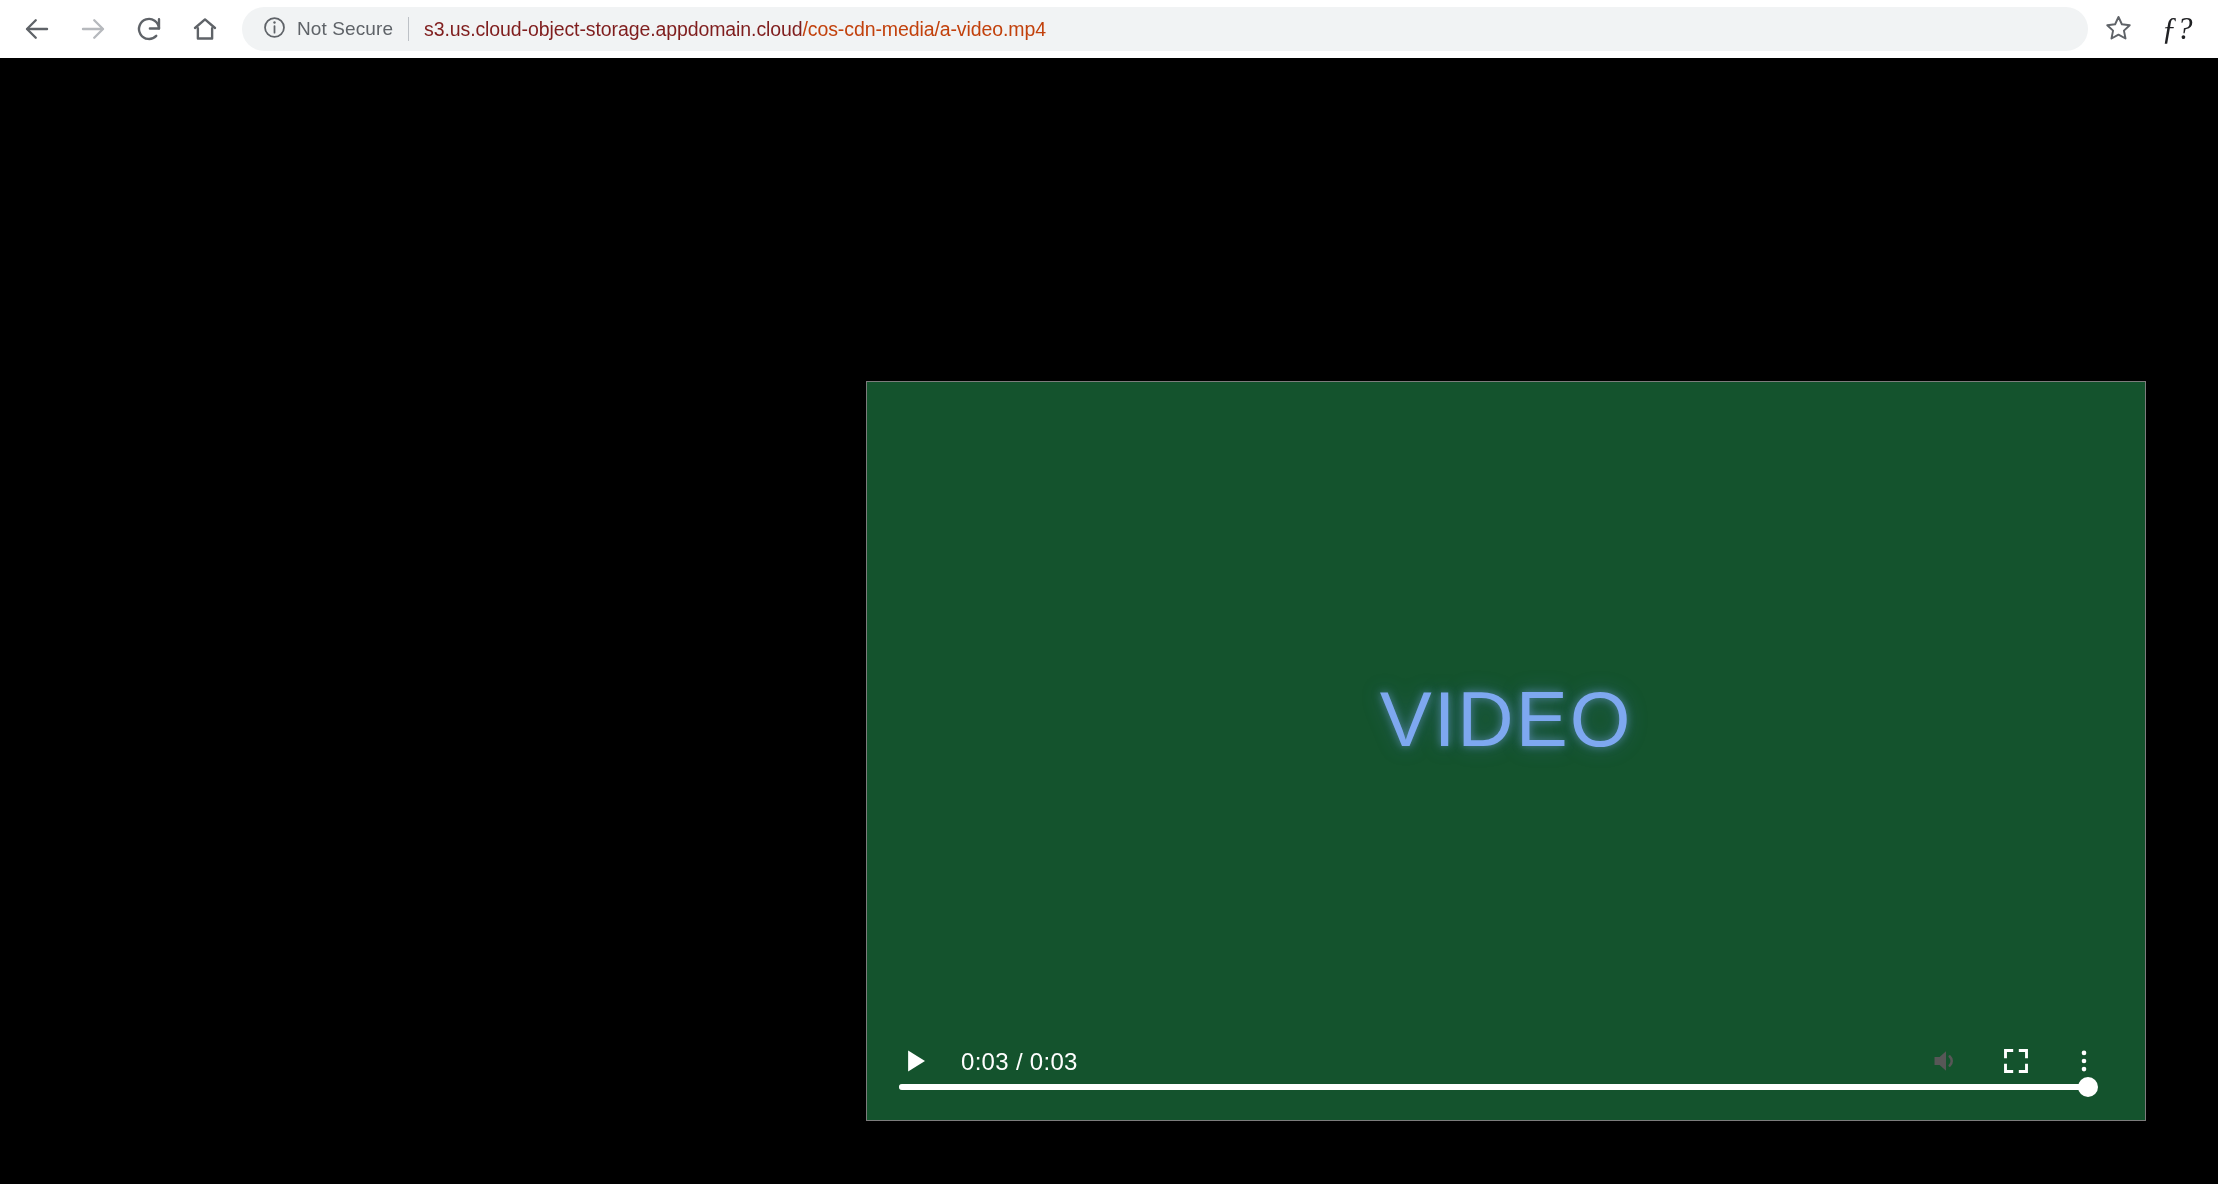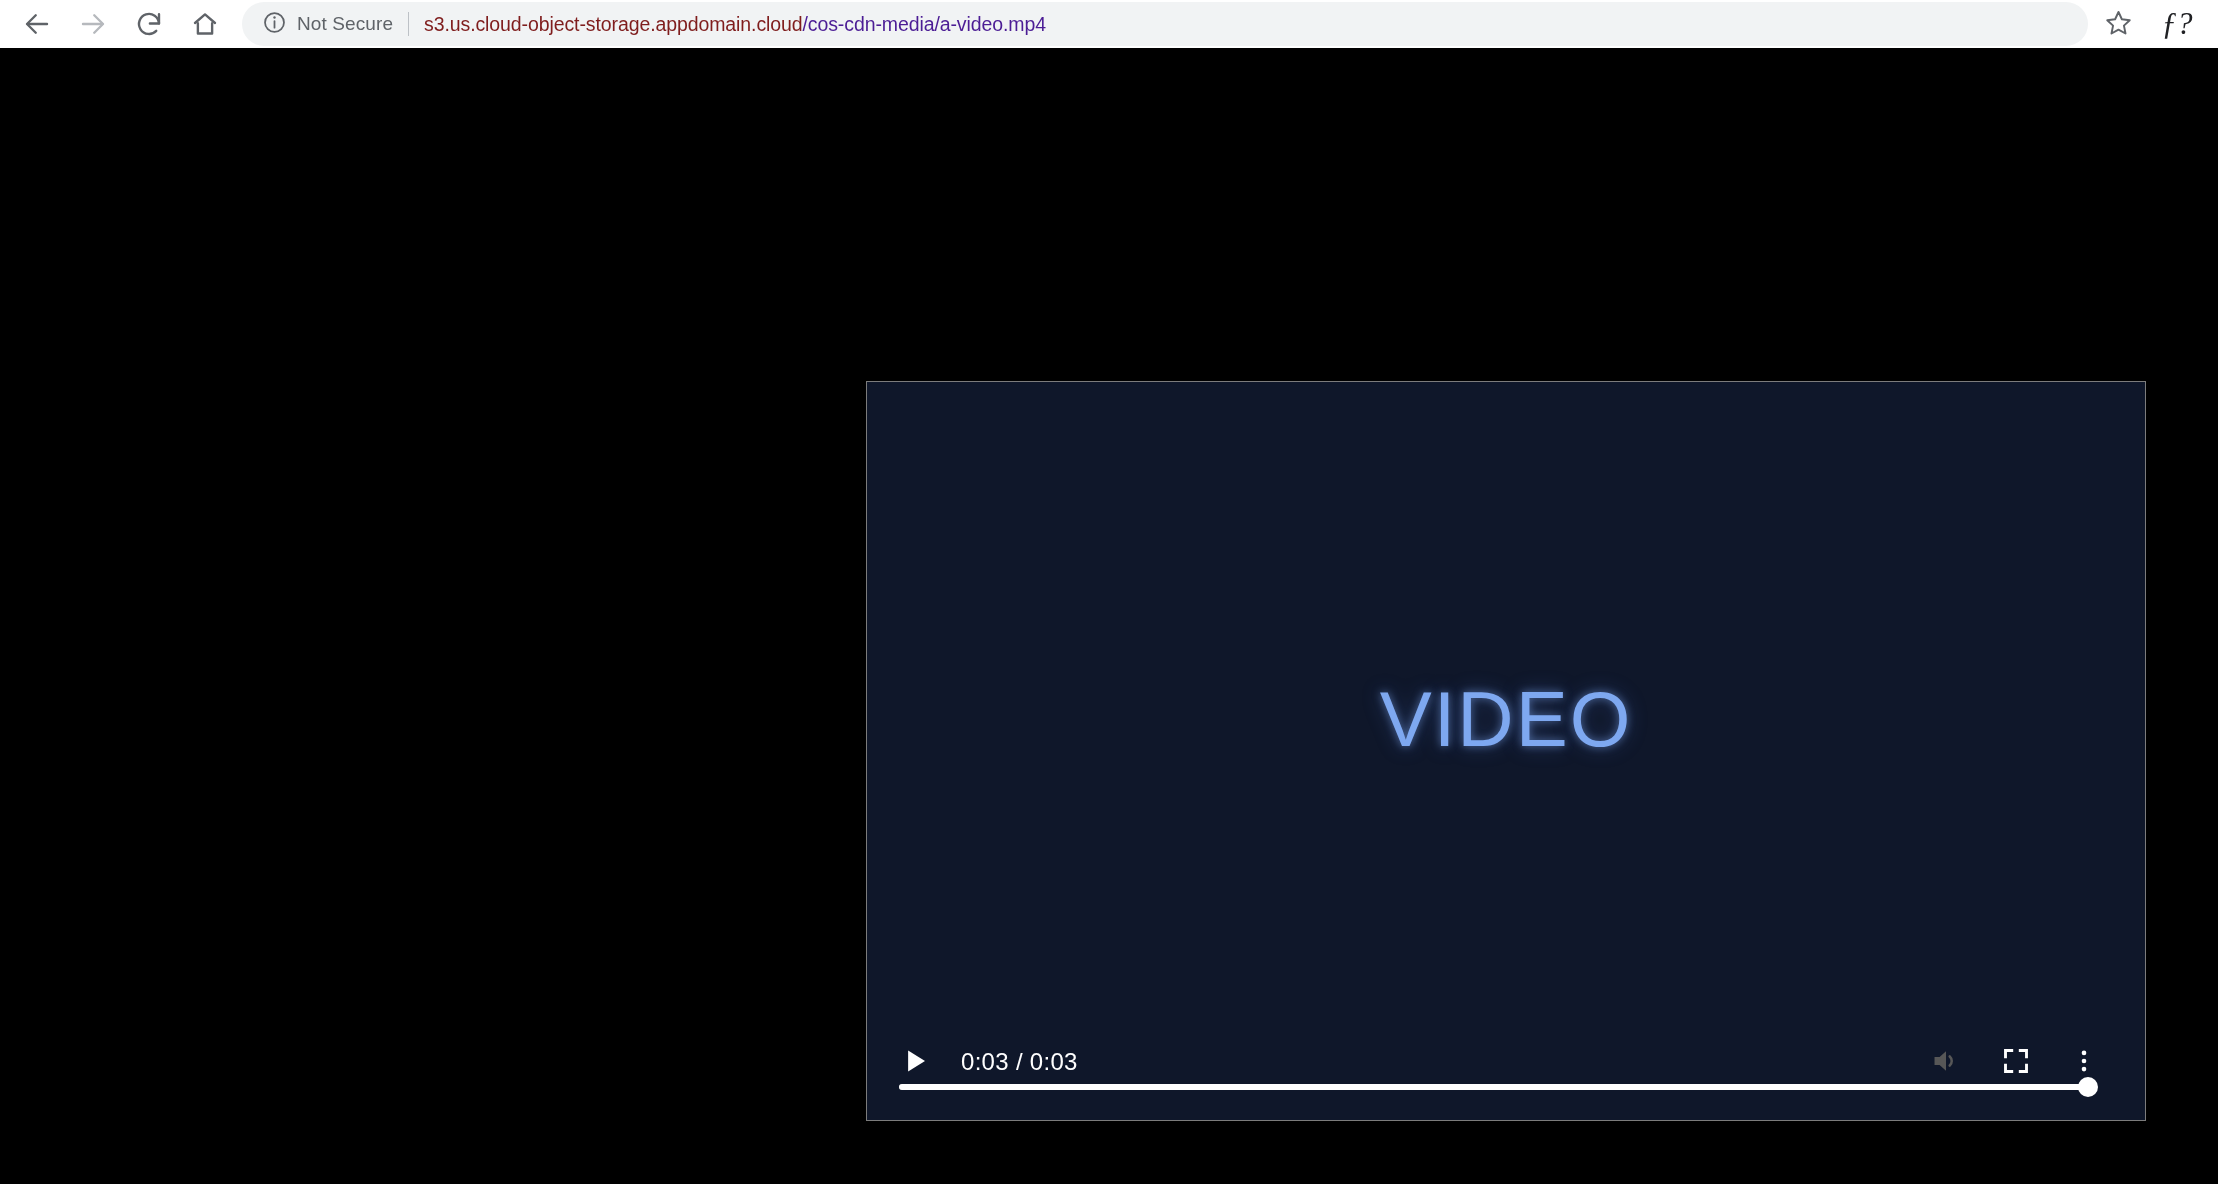--- a/index.html
+++ b/index.html
@@ -9,21 +9,21 @@
     width: 2218px; height: 1184px;
     overflow: hidden;
     background: #000;
     font-family: "Liberation Sans", sans-serif;
   }
 
   
   .browser-toolbar {
     position: absolute;
     top: 0; left: 0;
-    width: 2218px; height: 48px;
+    width: 2218px; height: 58px;
     background: #ffffff;
     display: flex;
     align-items: center;
     padding: 0 14px;
   }
   .nav-btn {
     width: 46px; height: 46px;
     display: flex; align-items: center; justify-content: center;
     border: none; background: transparent;
     cursor: pointer;
@@ -65,21 +65,21 @@
     flex: 0 0 auto;
   }
   .url-text {
     font-size: 19.5px;
     white-space: nowrap;
     overflow: hidden;
     text-overflow: ellipsis;
     letter-spacing: -.1px;
   }
   .url-host { color: #7f1d1d; }
-  .url-path { color: #4c1d95; }
+  .url-path { color: #c2410c; }
 
   .star-btn {
     width: 48px; height: 44px;
     display: flex; align-items: center; justify-content: center;
     flex: 0 0 auto;
     margin-left: 6px;
     background: transparent; border: none;
     border-radius: 22px;
     cursor: pointer;
   }
@@ -105,21 +105,21 @@
     overflow: hidden;
   }
 
   
   .video-element {
     position: absolute;
     left: 866px;
     top: 323px;
     width: 1280px;
     height: 740px;
-    background: #0f172a;
+    background: #14532d;
     border: 1px solid #7c7c7c;
   }
   .video-stage {
     position: absolute;
     inset: 0;
     overflow: hidden;
   }
   .video-title {
     position: absolute;
     left: 0; right: 0;

